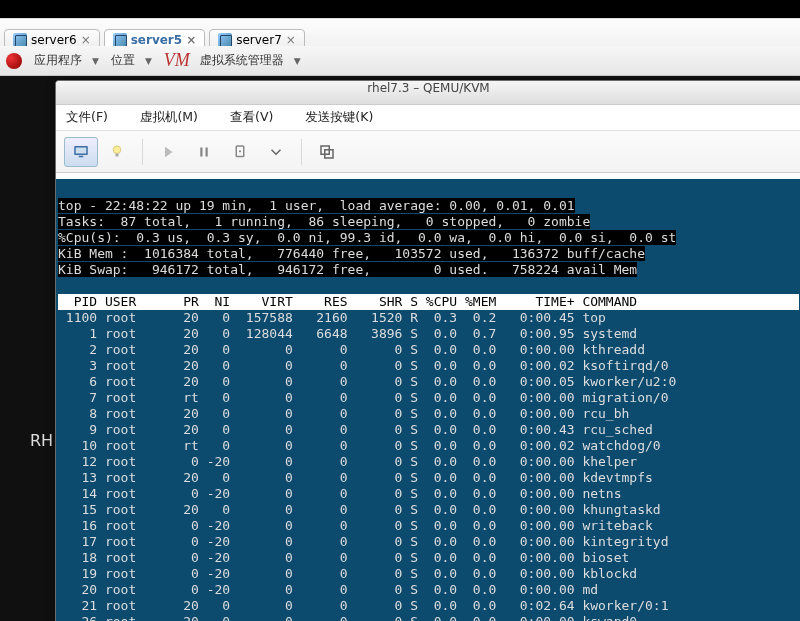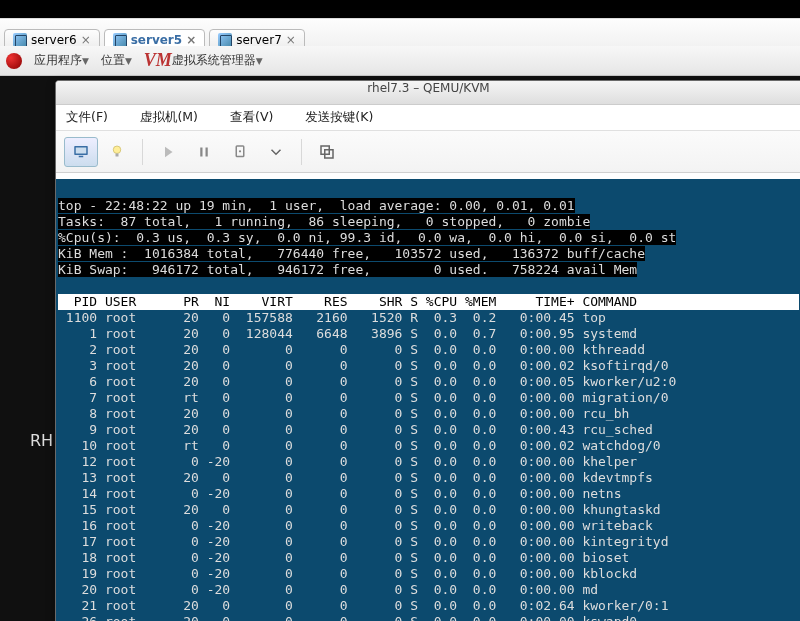--- a/index.html
+++ b/index.html
@@ -8,23 +8,23 @@
   .editor-tabs { position:absolute; top:18px; left:0; right:0; height:44px; background:#f0f0f0 linear-gradient(#fdfdfd,#ececec); border-bottom:1px solid #bbb; border-top:1px solid #ddd; display:flex; align-items:center; padding-left:4px; }
   .editor-tab { display:flex; align-items:center; gap:4px; padding:3px 8px; border:1px solid #bbb; background:linear-gradient(#fdfdfd,#ececec); border-radius:4px 4px 0 0; margin-right:4px; min-width:80px; cursor:pointer; }
   .editor-tab.active { font-weight:bold; background:#fff; color:#3a6ea5; }
   .editor-tab .ticon { width:14px; height:14px; position:relative; }
   .ticon::before { content:""; position:absolute; inset:0; background:linear-gradient(135deg,#9cf,#48a); border-radius:2px; }
   .ticon::after { content:""; position:absolute; left:2px; top:2px; width:10px; height:10px; border:1px solid #246; border-radius:1px; }
   .close-x { margin-left:auto; color:#777; font-size:12px; cursor:pointer; }
   
   .gnome-bar { position:absolute; top:46px; left:0; right:0; height:30px; background:linear-gradient(#f7f7f7,#e6e6e6); border-bottom:1px solid #c8c8c8; display:flex; align-items:center; padding:0 6px; gap:12px; color:#333; }
   .gnome-logo { width:16px; height:16px; border-radius:50%; background:radial-gradient(circle at 30% 30%,#e33,#800); }
-  .gnome-item { display:flex; align-items:center; gap:0; cursor:pointer; }
+  .gnome-item { display:flex; align-items:center; gap:10px; cursor:pointer; }
   .dropdown-caret { font-size:9px; color:#666; }
-  .vm-badge { font-weight:bold; font-style:italic; color:#b33; font-family:serif; font-size:18px; }
+  .vm-badge { font-weight:normal; font-style:italic; color:#b33; font-family:serif; font-size:18px; }
   
   .desktop-dark { position:absolute; top:76px; left:0; right:0; bottom:0; background:#101010; }
   .side-text { position:absolute; left:30px; top:355px; color:#ddd; font-size:16px; }
   
   .vm-window { position:absolute; left:55px; top:80px; right:-2px; bottom:-2px; background:#fff; border:1px solid #6a6a6a; border-radius:4px 0 0 0; box-shadow:0 2px 8px rgba(0,0,0,0.4); overflow:hidden; }
   .title-bar { height:24px; background:linear-gradient(#f5f5f5,#dedede); border-bottom:1px solid #ccc; display:flex; align-items:flex-start; justify-content:center; font-size:12px; color:#444; font-weight:normal; }
   .menu-bar { height:26px; border-bottom:1px solid #e0e0e0; display:flex; align-items:center; padding:0 10px; gap:32px; font-size:12.5px; color:#222; }
   .menu-bar span { cursor:pointer; }
   .toolbar { height:42px; border-bottom:1px solid #d0d0d0; display:flex; align-items:center; padding:0 8px; gap:2px; background:linear-gradient(#fbfbfb,#f3f3f3); }
   .tb-btn { width:34px; height:30px; display:flex; align-items:center; justify-content:center; border:1px solid transparent; border-radius:3px; cursor:pointer; }

